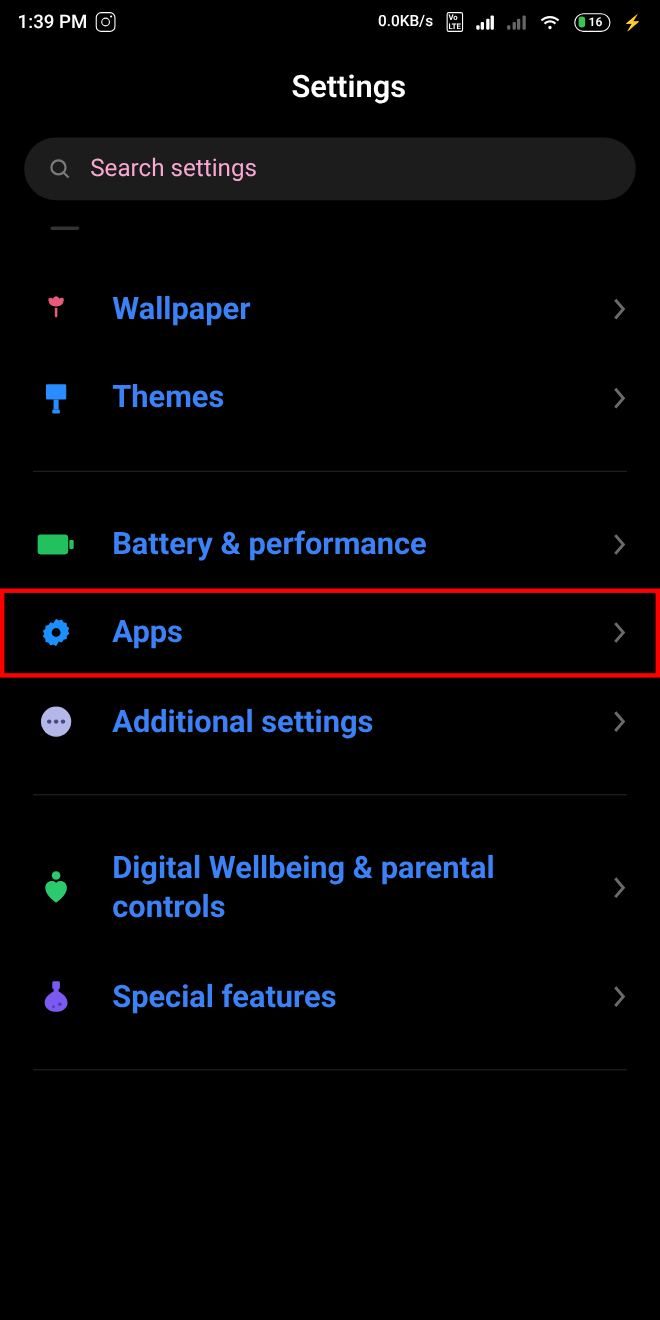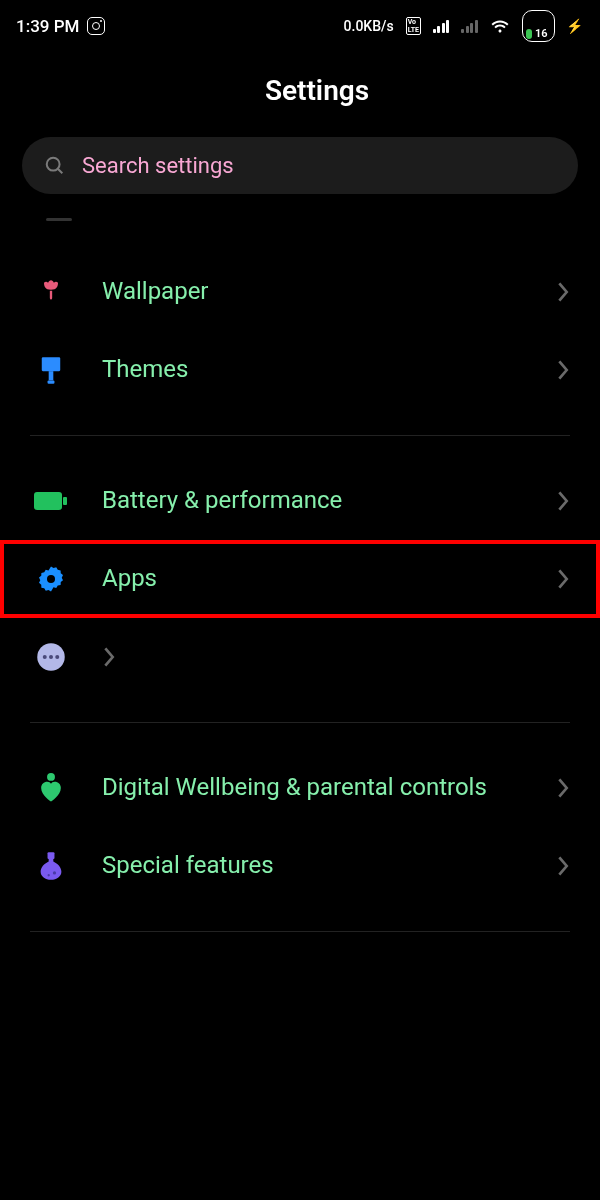--- a/index.html
+++ b/index.html
@@ -25,21 +25,21 @@
   .instagram-glyph::after { content:""; position:absolute; width:6px; height:6px; border:1.6px solid #fff; border-radius:50%; top:50%; left:50%; transform:translate(-50%,-50%);}
   .instagram-glyph::before { content:""; position:absolute; width:2px; height:2px; background:#fff; border-radius:50%; top:2px; right:2px;}
   .signal { display:inline-flex; align-items:flex-end; gap:1.5px; height:14px;}
   .signal span { width:3px; background:#fff; border-radius:1px;}
   .signal span:nth-child(1){height:4px;}
   .signal span:nth-child(2){height:7px;}
   .signal span:nth-child(3){height:10px;}
   .signal span:nth-child(4){height:13px;}
   .signal.dim span{background:#666;}
   .volte { font-size:7px; border:1px solid #fff; padding:0 1px; border-radius:2px; font-weight:700; line-height:8px;}
-  .battery { display:inline-flex; align-items:center; border:1.5px solid #fff; border-radius:10px; padding:16px 6px 1px 3px; font-size:11px; font-weight:600; position:relative;}
+  .battery { display:inline-flex; align-items:center; border:1.5px solid #fff; border-radius:10px; padding:1px 6px 1px 3px; font-size:11px; font-weight:600; position:relative;}
   .battery-fill { width:6px; height:10px; background:#3cc554; border-radius:3px; margin-right:3px;}
   .bolt { font-size:14px;}
   .header {
     text-align: center;
     font-size: 28px;
     font-weight: 600;
     padding: 26px 0 30px 0;
     margin-left: 34px;
   }
   .search {
@@ -57,21 +57,21 @@
   .group { padding: 8px 0; }
   .divider { height:1px; background:#222; margin: 18px 30px; }
   .item {
     display: flex;
     align-items: center;
     padding: 22px 30px 22px 34px;
     gap: 34px;
   }
   .item.highlight { outline: 4px solid #ff0000; outline-offset:-4px;}
   .icon-slot { width: 34px; height: 34px; display:flex; align-items:center; justify-content:center; flex-shrink:0;}
-  .item-label { font-size: 24px; font-weight: 400; color:#86efac; flex:1; line-height:1.3;}
+  .item-label { font-size: 28px; font-weight: 700; color:#3b82f6; flex:1; line-height:1.3;}
   .chevron { color:#6a6a6a; }
 </style>
 </head>
 <body>
 
 <div class="status-bar">
   <div class="status-left">
     <span>1:39 PM</span>
     <span class="instagram-glyph"></span>
   </div>
@@ -169,20 +169,21 @@
   </div>
   <div class="item">
     <span class="icon-slot">
       <svg width="30" height="30" viewBox="0 0 24 24">
           <circle cx="12" cy="12" r="11" fill="#b3b8e8"></circle>
           <circle cx="7" cy="12" r="1.6" fill="#4a4a7a"></circle>
           <circle cx="12" cy="12" r="1.6" fill="#4a4a7a"></circle>
           <circle cx="17" cy="12" r="1.6" fill="#4a4a7a"></circle>
         </svg>
     </span>
+    <span class="item-label">Additional settings</span>
     <svg class="chevron" width="14" height="22" viewBox="0 0 10 18" fill="none" stroke="#6a6a6a" stroke-width="2.2">
         <path d="M2 2l6 7-6 7"></path>
       </svg>
   </div>
 </div>
 
 <div class="divider"></div>
 
 <div class="group">
   <div class="item">

